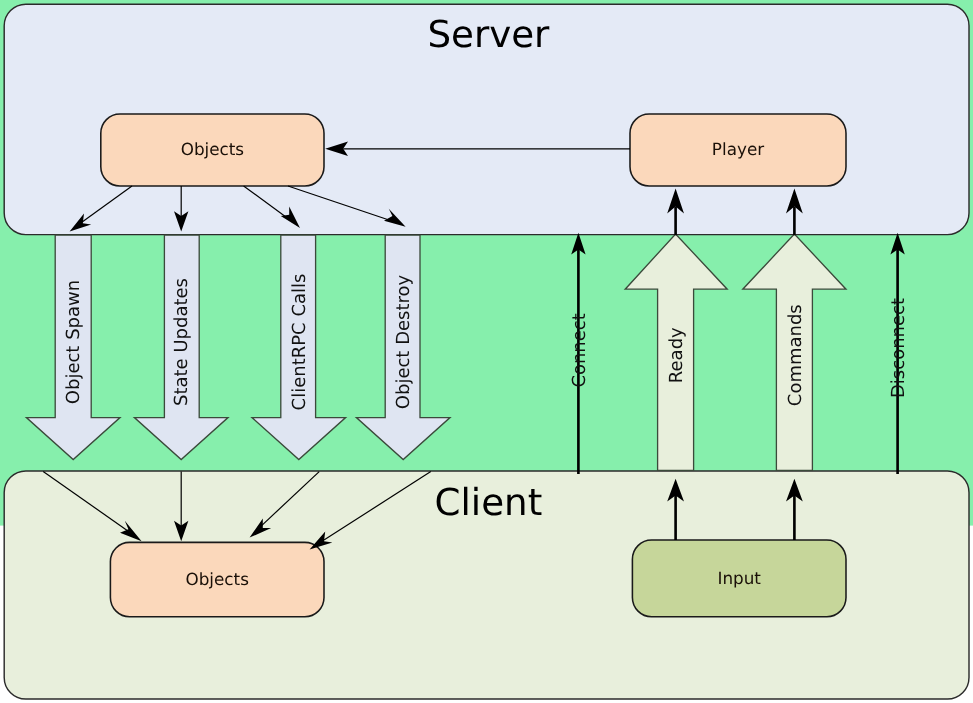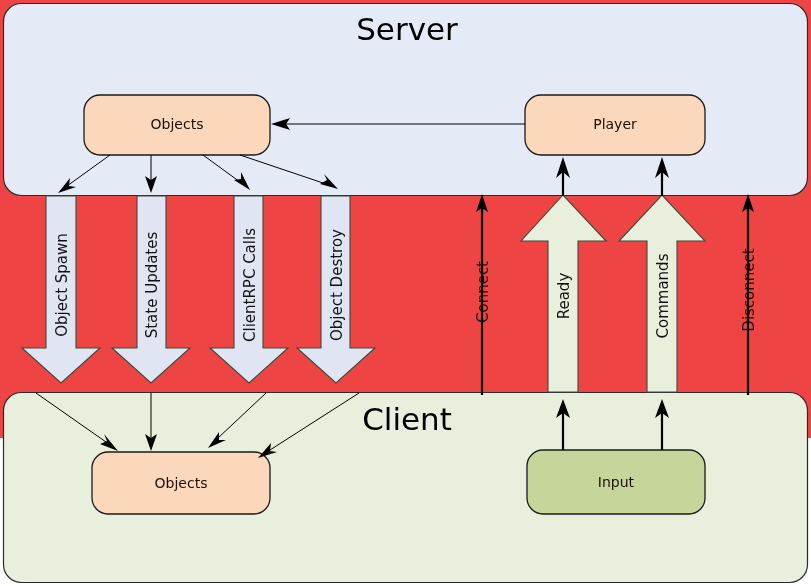--- a/index.html
+++ b/index.html
@@ -10,21 +10,21 @@
   body {
     width: 811px;
     height: 586px;
     overflow: hidden;
     font-family: "DejaVu Sans", "Liberation Sans", sans-serif;
   }
   #diagram-root {
     position: relative;
     width: 811px;
     height: 438px;
-    background: #ef4444;
+    background: #86efac;
   }
   svg#diagram {
     display: block;
     width: 811px;
     height: 586px;
   }
   .panel-rect { stroke: #2b2b2b; stroke-width: 1.2; }
   .node-rect  { stroke: #1a1a1a; stroke-width: 1.3; }
   .block-arrow { stroke: #3b4a3b; stroke-width: 1.1; stroke-linejoin: miter; }
   .thin-line  { stroke: #000000; stroke-width: 2.2; fill: none; }

